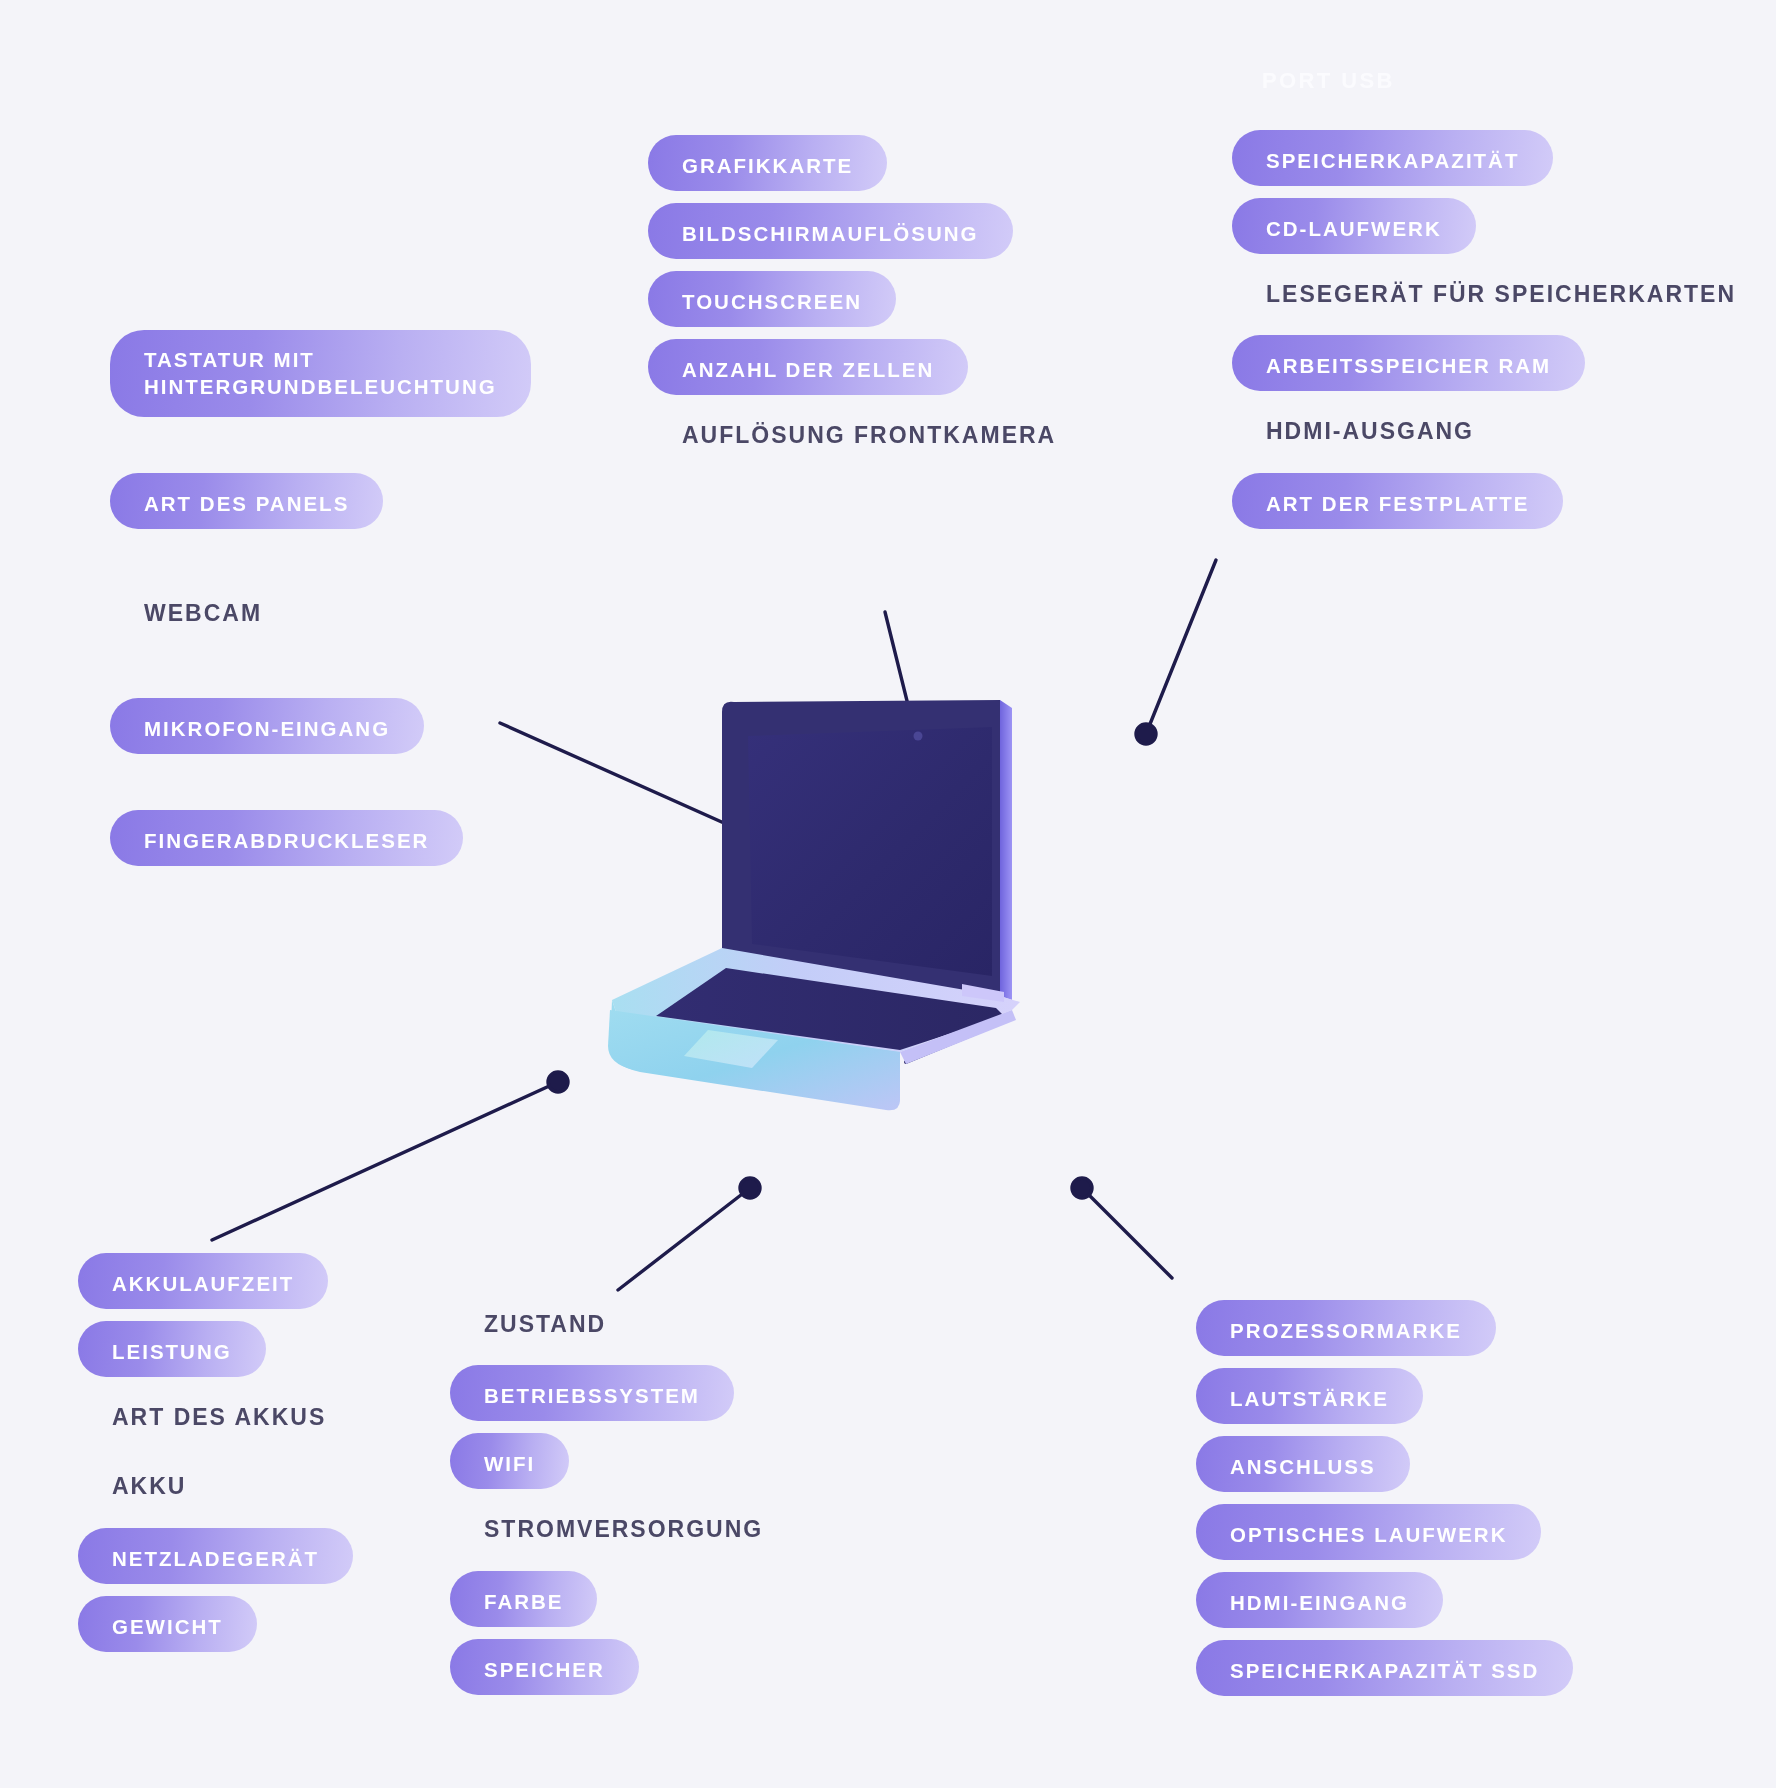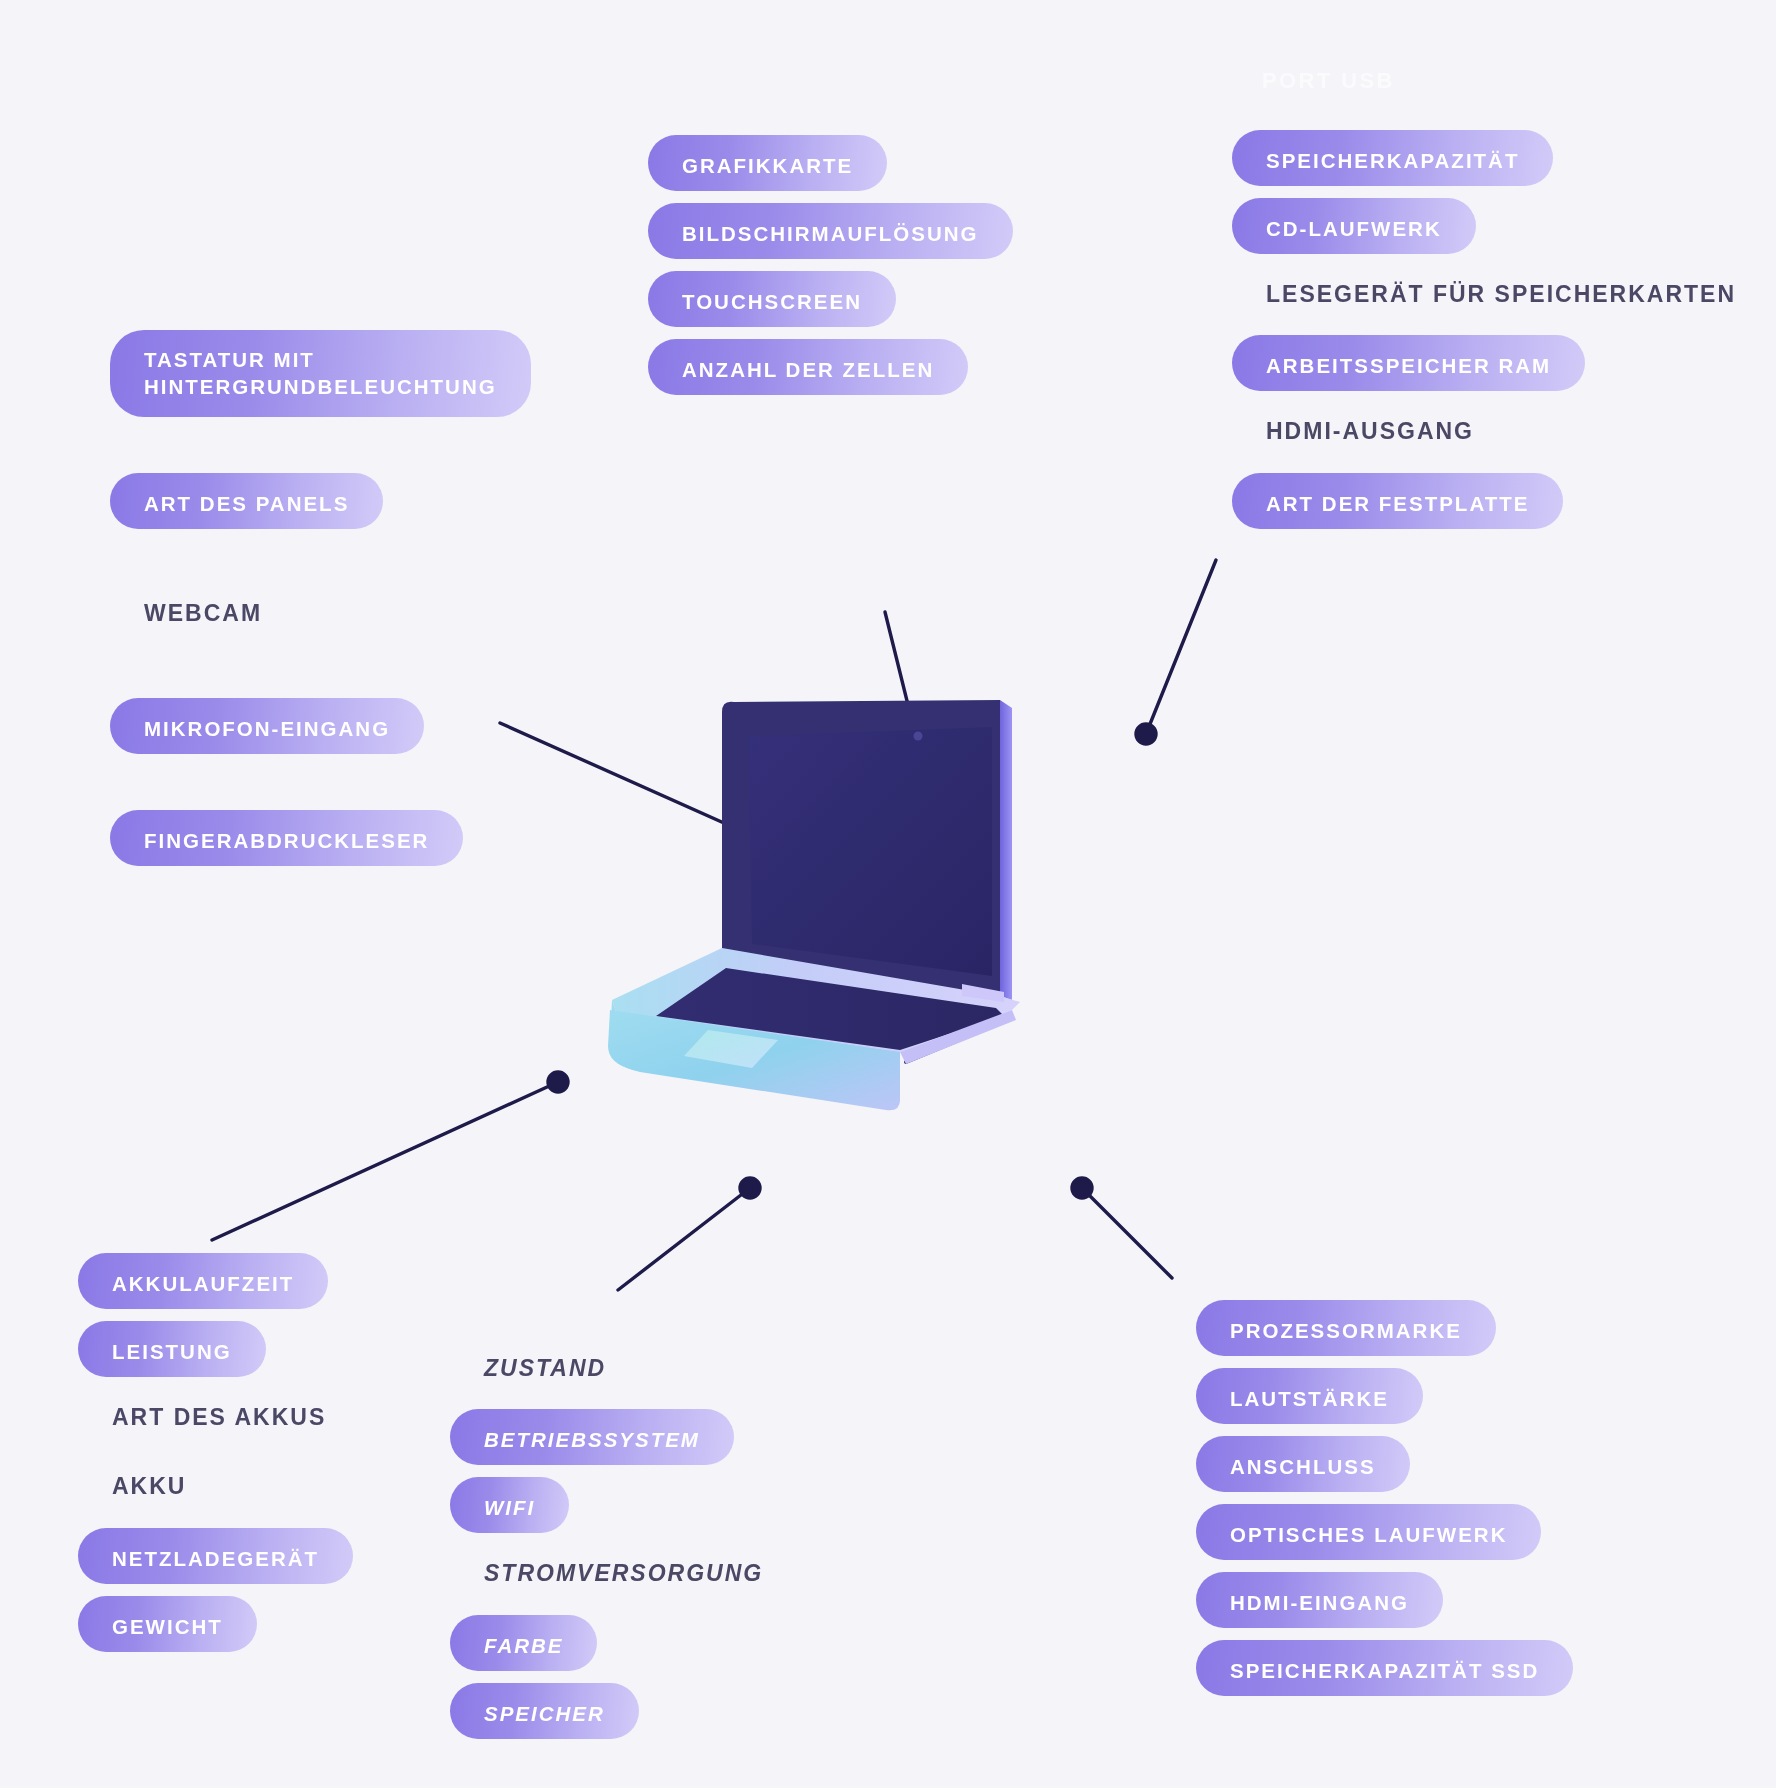--- a/index.html
+++ b/index.html
@@ -197,41 +197,42 @@
     <div class="plain">WEBCAM</div>
     <div class="pill">MIKROFON-EINGANG</div>
     <div class="pill">FINGERABDRUCKLESER</div>
   </div>
 
   <div class="label-group" style="left:648px; top:135px; width:460px;">
     <div class="pill">GRAFIKKARTE</div>
     <div class="pill">BILDSCHIRMAUFLÖSUNG</div>
     <div class="pill">TOUCHSCREEN</div>
     <div class="pill">ANZAHL DER ZELLEN</div>
+    <div class="plain">AUFLÖSUNG FRONTKAMERA</div>
   </div>
 
   <div class="label-group" style="left:1232px; top:130px; width:520px;text-align:right;">
     <div class="pill">SPEICHERKAPAZITÄT</div>
     <div class="pill">CD-LAUFWERK</div>
     <div class="plain">LESEGERÄT FÜR SPEICHERKARTEN</div>
     <div class="pill">ARBEITSSPEICHER RAM</div>
     <div class="plain">HDMI-AUSGANG</div>
     <div class="pill">ART DER FESTPLATTE</div>
   </div>
 
   <div class="label-group" style="left:78px; top:1253px; width:420px;">
     <div class="pill">AKKULAUFZEIT</div>
     <div class="pill">LEISTUNG</div>
     <div class="plain">ART DES AKKUS</div>
     <div class="plain">AKKU</div>
     <div class="pill">NETZLADEGERÄT</div>
     <div class="pill">GEWICHT</div>
   </div>
 
-  <div class="label-group" style="left:450px; top:1340px; width:380px;font-style:italic;">
+  <div class="label-group" style="left:450px; top:1296px; width:380px;">
     <div class="plain">ZUSTAND</div>
     <div class="pill">BETRIEBSSYSTEM</div>
     <div class="pill">WIFI</div>
     <div class="plain">STROMVERSORGUNG</div>
     <div class="pill">FARBE</div>
     <div class="pill">SPEICHER</div>
   </div>
 
   <div class="label-group" style="left:1196px; top:1300px; width:460px;">
     <div class="pill">PROZESSORMARKE</div>

